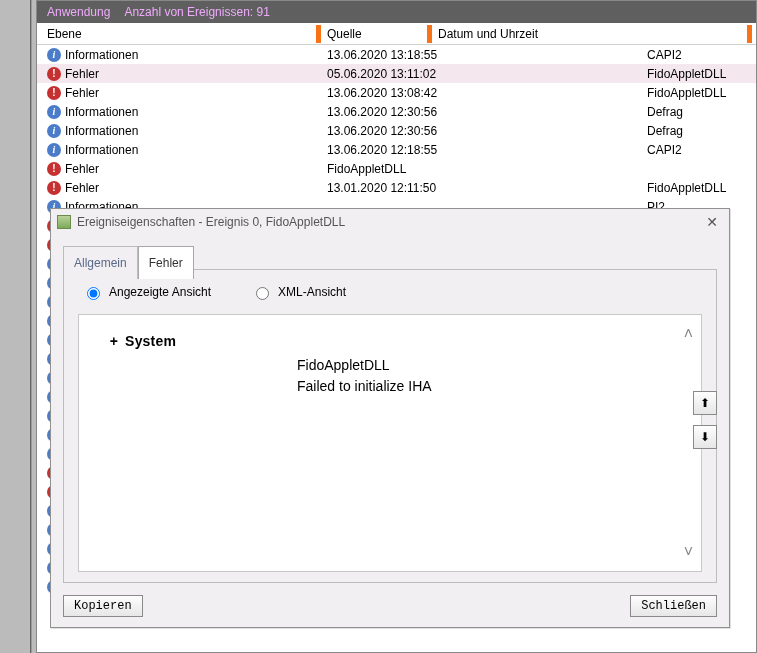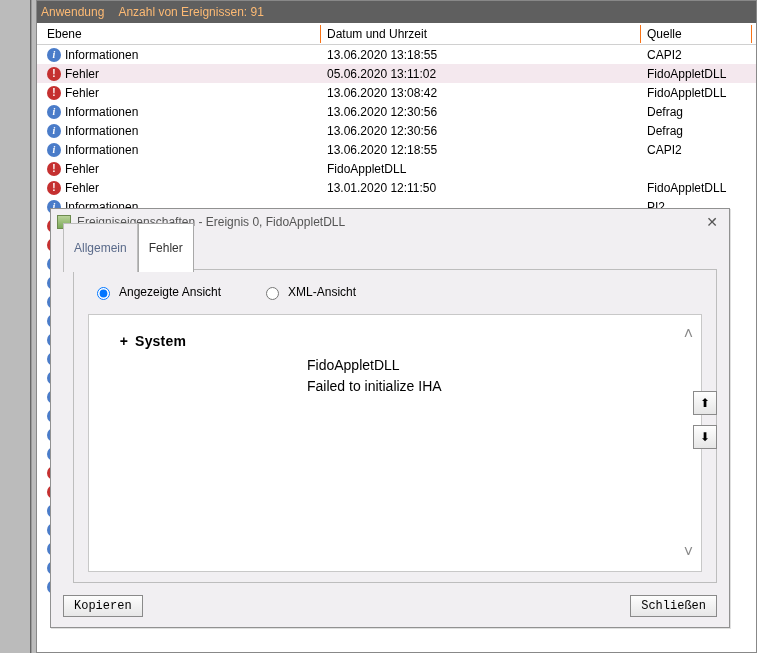--- a/index.html
+++ b/index.html
@@ -28,24 +28,24 @@
     left: 30px;
     top: 0;
     bottom: 0;
     width: 2px;
     background: #999;
     border-left: 1px solid #666;
   }
   .toolbar {
     height: 22px;
     background: #5f5f5f;
-    color: #fdba74;
+    color: #f0abfc;
     display: flex;
     align-items: center;
-    padding: 0 4px;
+    padding: 0 10px;
     gap: 14px;
     font-size: 12px;
   }
   .toolbar .title { font-weight: 400; }
   .toolbar .count { }
   .table-wrap {
     background: #fff;
   }
   .thead, .trow {
     display: flex;
@@ -53,21 +53,21 @@
     height: 19px;
     padding: 0 4px;
   }
   .thead {
     height: 22px;
     border-bottom: 1px solid #d0d0d0;
     background: #fff;
     font-weight: 400;
   }
   .thead .th {
-    border-right: 1px solid #f97316;
+    border-right: 5px solid #f97316;
     padding: 2px 6px;
     color: #000;
   }
   .col-level { width: 280px; display:flex; align-items:center; gap:4px; }
   .col-date  { width: 320px; }
   .col-src   { flex: 1; }
   .trow { border-bottom: 0; }
   .trow.sel { background: #f4e8ee; }
   .trow .td { padding: 0 6px; }
   .cut { overflow: hidden; white-space: nowrap; }
@@ -115,44 +115,43 @@
     position: absolute;
     left: 12px; right: 12px; top: 38px; bottom: 44px;
   }
   .tabs {
     display: flex;
     align-items: flex-end;
     gap: 0;
     height: 22px;
   }
   .tab {
-    padding: 17px 10px;
+    padding: 9px 10px;
     border: 1px solid #bdbdbd;
     border-bottom: none;
     background: #f1eff2;
     color: #333;
     font-size: 12px;
     position: relative;
-    top: 3px;
+    top: 10px;
   }
   .tab.active {
     background: #fff;
     border-color: #a8a8a8;
     z-index: 2;
   }
   .tab:not(.active) {
     color: #5a6a8a;
   }
   .tabpanel {
     border: 1px solid #bdbdbd;
     background: #fff0; 
     height: calc(100% - 22px);
     padding: 12px 14px 12px 14px;
     background: #f1eff2;
-    margin-left: 10px;
   }
   .radio-row {
     display: flex;
     gap: 40px;
     align-items: center;
     margin-bottom: 12px;
     padding: 2px 4px;
   }
   .radio-row label { display:flex; align-items:center; gap:6px; }
   .details-box {
@@ -228,22 +227,22 @@
 <div class="outer">
 
   <div class="toolbar">
     <span class="title">Anwendung</span>
     <span class="count">Anzahl von Ereignissen: 91</span>
   </div>
 
   <div class="table-wrap">
     <div class="thead">
       <div class="th col-level">Ebene</div>
+      <div class="th col-src">Quelle</div>
       <div class="th col-date">Datum und Uhrzeit</div>
-      <div class="th col-src">Quelle</div>
     </div>
     <div id="rows">
         <div class="trow">
           <div class="td col-level cut">
             <span class="icon info"></span>
             <span>Informationen</span>
           </div>
           <div class="td col-date cut">13.06.2020 13:18:55</div>
           <div class="td col-src cut">CAPI2</div>
         </div>

